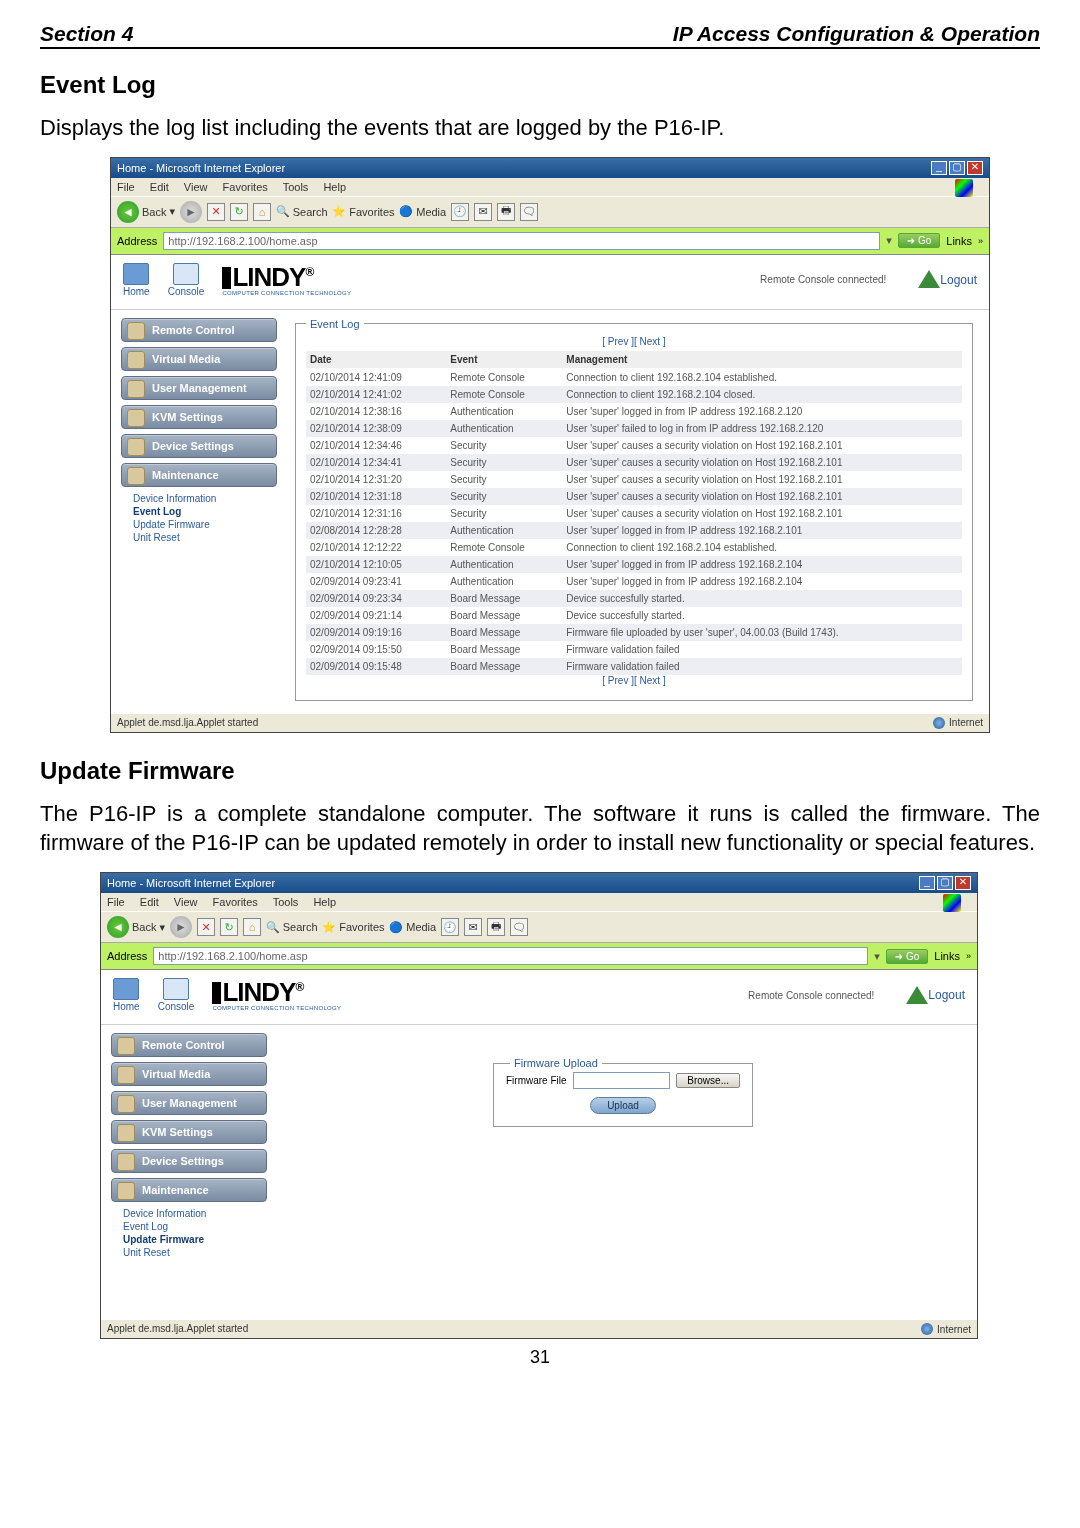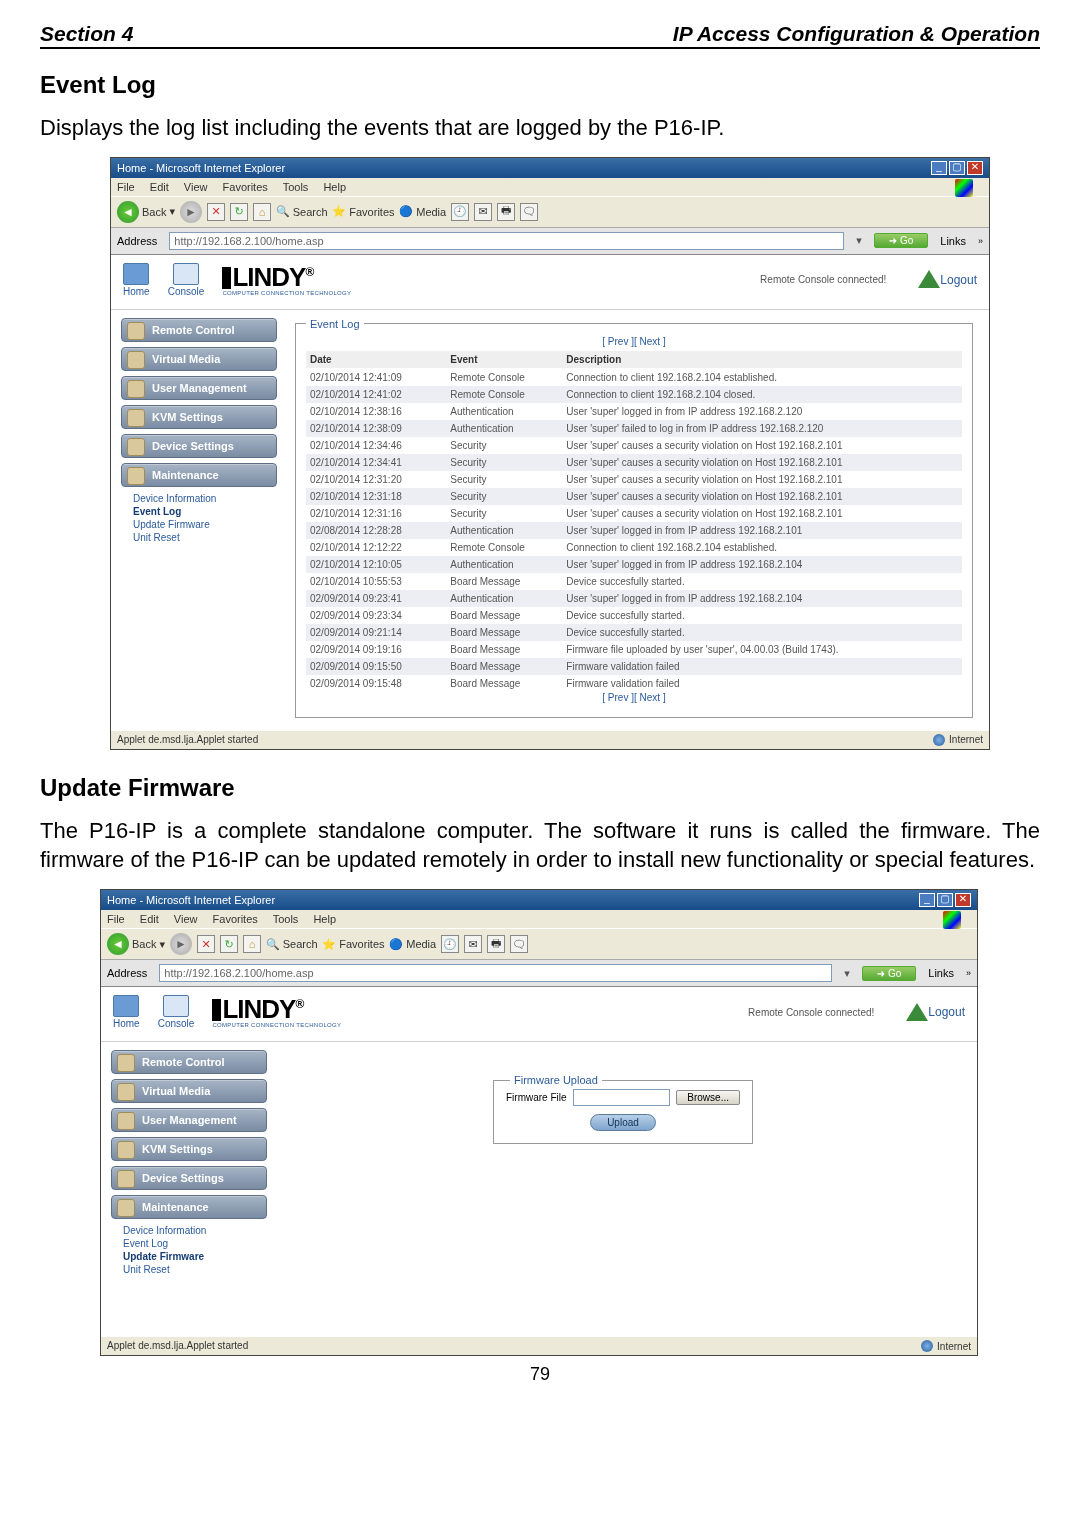--- a/index.html
+++ b/index.html
@@ -20,23 +20,23 @@
   .wb.close { background: #c0392b; }
   .ie-menu { background: #ece9d8; font-size: 11px; padding: 3px 6px; color: #333; position: relative; }
   .ie-menu span { margin-right: 12px; }
   .ie-flag { position: absolute; right: 4px; top: 1px; width: 18px; height: 18px; background: linear-gradient(135deg,#f00,#0f0,#00f,#ff0); border-radius: 2px; }
   .ie-tool { background: #ece9d8; padding: 4px 6px; display: flex; align-items: center; gap: 5px; border-top: 1px solid #fff; border-bottom: 1px solid #aaa; font-size: 11px; color: #333; }
   .tb { display: inline-flex; align-items: center; gap: 3px; }
   .circ { width: 22px; height: 22px; border-radius: 50%; display: inline-flex; align-items: center; justify-content: center; color: #fff; font-size: 12px; }
   .cbk { background: radial-gradient(#6c3,#393); }
   .cfw { background: radial-gradient(#ddd,#aaa); color: #666; }
   .sq { width: 18px; height: 18px; border: 1px solid #888; display: inline-flex; align-items: center; justify-content: center; font-size: 11px; background: #f3f3f0; }
-  .ie-addr { background: #e5e5e5; padding: 4px 6px; display: flex; align-items: center; gap: 12px; border-bottom: 1px solid #888; font-size: 11px; }
+  .ie-addr { background: #bef264; padding: 4px 6px; display: flex; align-items: center; gap: 6px; border-bottom: 1px solid #888; font-size: 11px; }
   .addr-in { border: 1px solid #7f9db9; background: #fff; padding: 2px 4px; flex: 1; font-size: 11px; color: #666; }
-  .go { background: linear-gradient(#9c6,#5a3); color: #fff; padding: 1px 14px; border: 1px solid #5a3; font-size: 10px; border-radius: 2px; }
+  .go { background: linear-gradient(#9c6,#5a3); color: #fff; padding: 1px 8px; border: 1px solid #5a3; font-size: 10px; border-radius: 2px; }
   .content { display: flex; background: #fff; min-height: 200px; }
   .sidebar { width: 174px; padding: 8px 8px 8px 10px; }
   .top-row { display: flex; align-items: center; padding: 8px 12px 12px 12px; border-bottom: 1px solid #cfcfcf; }
   .hc { display: flex; flex-direction: column; align-items: center; font-size: 10px; color: #2a5a9a; margin-right: 18px; }
   .hc .ico { width: 26px; height: 22px; background: #6b9bd4; border: 1px solid #4a79aa; border-radius: 2px; margin-bottom: 1px; }
   .hc.console .ico { background: #d9e6f5; }
   .brand { display: flex; flex-direction: column; align-items: flex-start; }
   .brand-logo { font-size: 26px; font-weight: 900; letter-spacing: -1px; color: #000; line-height: 1; }
   .brand-logo .box { display: inline-block; width: 9px; height: 22px; background: #000; margin-right: 1px; vertical-align: -3px; }
   .brand-sub { font-size: 6px; color: #2a5a9a; letter-spacing: 0.3px; }
@@ -155,21 +155,21 @@
       </div>
       <div class="main">
         <fieldset class="box">
           <legend>Event Log</legend>
           <div class="pn">[ Prev ][ Next ]</div>
           <table class="log">
             <thead>
                 <tr>
               <th>Date</th>
               <th>Event</th>
-              <th>Description</th>
+              <th>Management</th>
             </tr>
               </thead>
             <tbody id="log-body">
                 <tr>
                   <td>02/10/2014 12:41:09</td>
                   <td>Remote Console</td>
                   <td>Connection to client 192.168.2.104 established.</td>
                 </tr>
                 <tr>
                   <td>02/10/2014 12:41:02</td>
@@ -218,25 +218,20 @@
                 </tr>
                 <tr>
                   <td>02/10/2014 12:12:22</td>
                   <td>Remote Console</td>
                   <td>Connection to client 192.168.2.104 established.</td>
                 </tr>
                 <tr>
                   <td>02/10/2014 12:10:05</td>
                   <td>Authentication</td>
                   <td>User 'super' logged in from IP address 192.168.2.104</td>
-                </tr>
-                <tr>
-                  <td>02/10/2014 10:55:53</td>
-                  <td>Board Message</td>
-                  <td>Device succesfully started.</td>
                 </tr>
                 <tr>
                   <td>02/09/2014 09:23:41</td>
                   <td>Authentication</td>
                   <td>User 'super' logged in from IP address 192.168.2.104</td>
                 </tr>
                 <tr>
                   <td>02/09/2014 09:23:34</td>
                   <td>Board Message</td>
                   <td>Device succesfully started.</td>
@@ -367,14 +362,14 @@
     </div>
     <div class="ie-status">
       <span>Applet de.msd.lja.Applet started</span>
       <span class="net">
           <span class="globe"></span>
           <span>Internet</span>
         </span>
     </div>
   </div>
 
-  <div class="pgno">79</div>
+  <div class="pgno">31</div>
 </div>
 
 </body></html>

